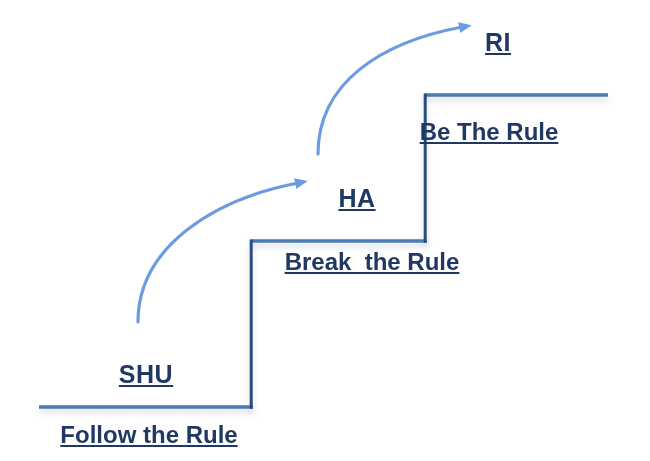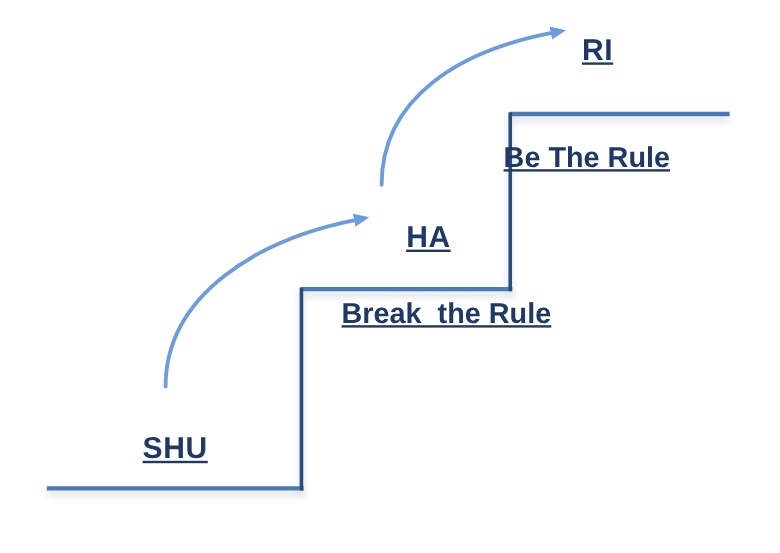--- a/index.html
+++ b/index.html
@@ -66,18 +66,19 @@
 
     <path class="arrow-path" marker-end="url(#arrowhead)" d="M318 154 C318 82 382 42 462 27" stroke="#6C9BDE"></path>
   </svg>
 
   <div class="label stage-label" style="left:146px; top:359px;">SHU</div>
 
   <div class="label stage-label" style="left:329px; top:183px;margin-left:28px;">HA</div>
 
   <div class="label stage-label" style="left:498px; top:27px;">RI</div>
 
+  <div class="label rule-label" style="left:149px; top:421px;">Follow the Rule</div>
 
   <div class="label rule-label" style="left:372px; top:248px;">Break  the Rule</div>
 
   <div class="label rule-label" style="left:489px; top:118px;">Be The Rule</div>
 
 </div>
 
 </body></html>

